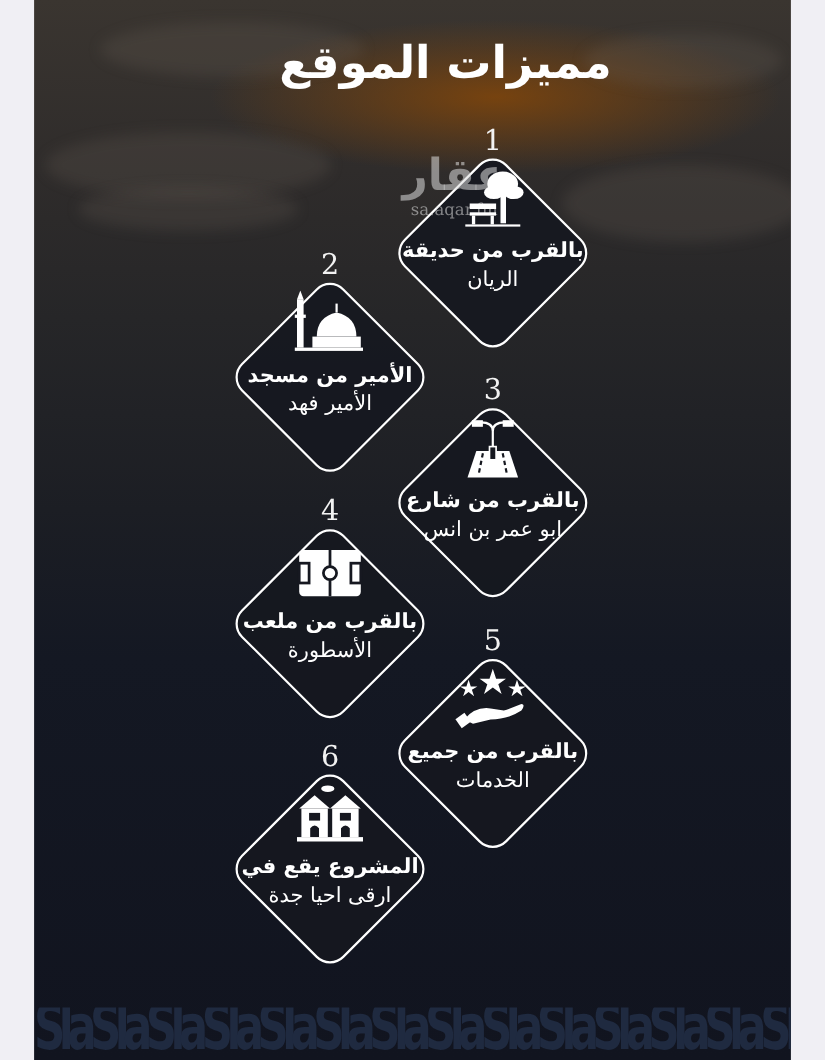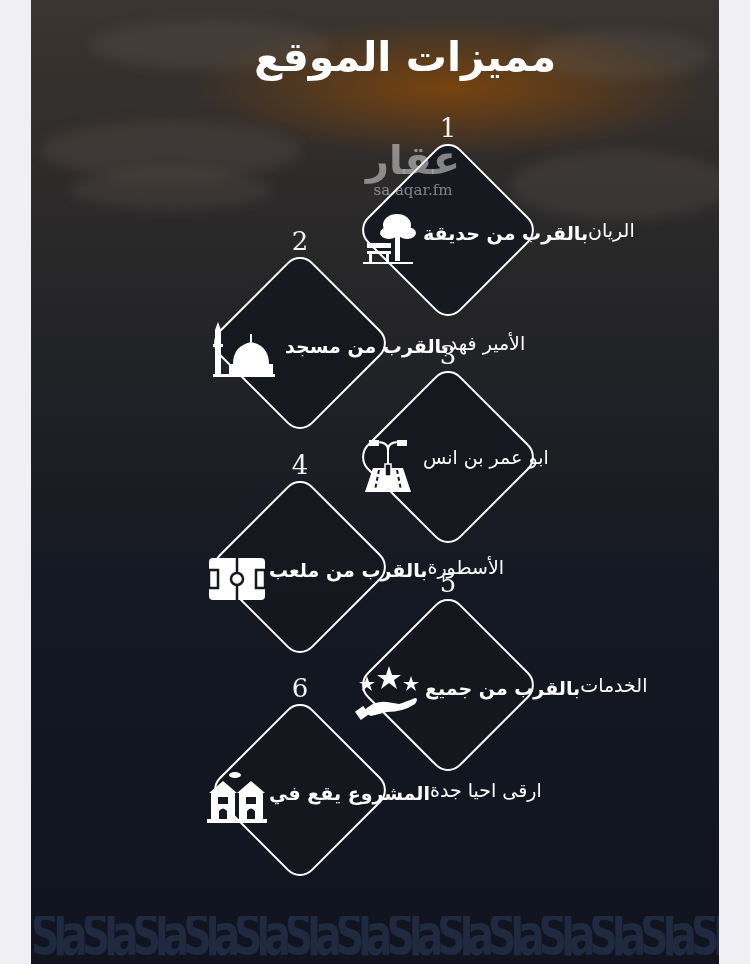--- a/index.html
+++ b/index.html
@@ -44,21 +44,21 @@
   }
   .item .diamond {
     position:absolute; left:29px; top:29px; width:132px; height:132px;
     transform:rotate(45deg);
     border:2px solid #ffffff; border-radius:18px;
     background:rgba(22,24,32,0.92);
     box-sizing:border-box;
   }
   .item .content {
     position:absolute; left:0; top:0; width:190px; height:190px;
-    display:flex; flex-direction:row; align-items:center; justify-content:flex-start;
+    display:flex; flex-direction:column; align-items:center; justify-content:flex-start;
     z-index:2;
   }
   .item .icon { margin-top:16px; height:58px; width:80px; display:flex; align-items:flex-end; justify-content:center; }
   .item .l1 {
     color:#fff; font-weight:bold; font-size:19px; line-height:26px; margin-top:6px;
     direction:rtl; white-space:nowrap;
   }
   .item .l2 {
     color:#fff; font-weight:normal; font-size:19px; line-height:26px;
     direction:rtl; white-space:nowrap;
@@ -118,40 +118,41 @@
         <svg width="80" height="58" viewBox="0 0 80 58">
           <rect x="10" y="8" width="6" height="44" fill="#fff"></rect>
           <polygon points="13,0 10,8 16,8" fill="#fff"></polygon>
           <rect x="8" y="22" width="10" height="3" fill="#fff"></rect>
           <path d="M28 42 Q28 24 46 20 Q64 24 64 42 Z" fill="#fff"></path>
           <rect x="45" y="12" width="2" height="8" fill="#fff"></rect>
           <rect x="24" y="42" width="44" height="10" fill="#fff"></rect>
           <rect x="8" y="52" width="62" height="3" fill="#fff"></rect>
         </svg>
       </div>
-      <div class="l1">بالقرب من مسجد</div>
+      <div class="l1">الأمير من مسجد</div>
       <div class="l2">الأمير فهد</div>
     </div>
   </div>
 
   <div class="item" style="left:322px;top:362px;">
     <div class="num">3</div>
     <div class="diamond"></div>
     <div class="content">
       <div class="icon">
         <svg width="70" height="58" viewBox="0 0 70 58">
           <path d="M35 30 L35 14 Q35 6 24 6 M35 14 Q35 6 46 6" stroke="#fff" stroke-width="2" fill="none"></path>
           <rect x="16" y="4" width="10" height="6" fill="#fff"></rect>
           <rect x="44" y="4" width="10" height="6" fill="#fff"></rect>
           <polygon points="12,56 20,32 50,32 58,56" fill="#fff"></polygon>
           <rect x="32" y="28" width="6" height="12" fill="#161820" stroke="#fff" stroke-width="1.5"></rect>
           <line x1="26" y1="34" x2="22" y2="54" stroke="#161820" stroke-width="2" stroke-dasharray="4 3"></line>
           <line x1="44" y1="34" x2="48" y2="54" stroke="#161820" stroke-width="2" stroke-dasharray="4 3"></line>
         </svg>
       </div>
+      <div class="l1">بالقرب من شارع</div>
       <div class="l2 small">ابو عمر بن انس</div>
     </div>
   </div>
 
   <div class="item" style="left:174px;top:472px;">
     <div class="num">4</div>
     <div class="diamond"></div>
     <div class="content">
       <div class="icon">
         <svg width="64" height="50" viewBox="0 0 64 50">

